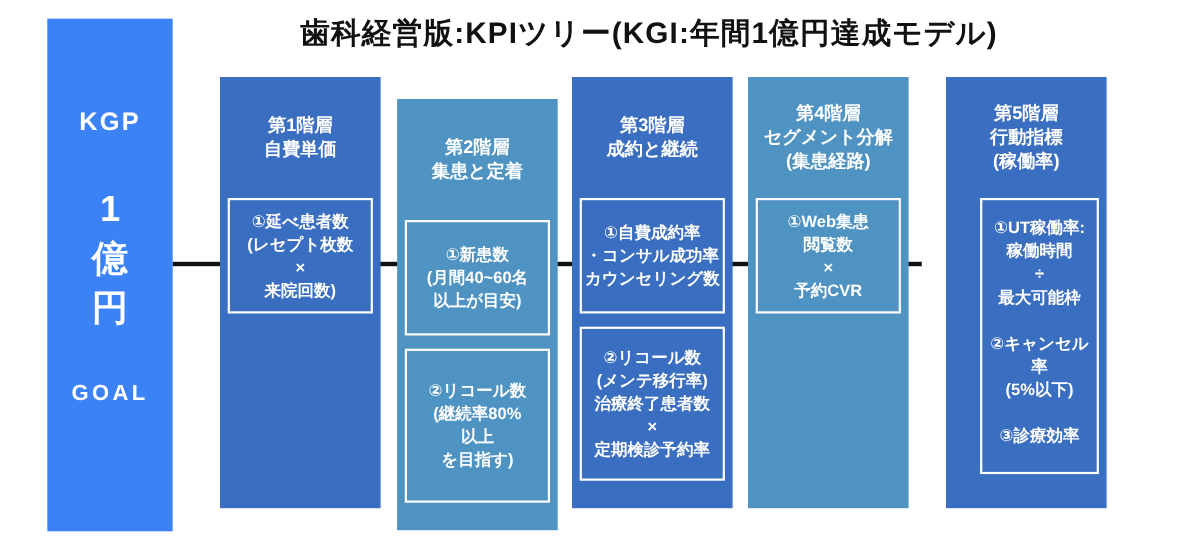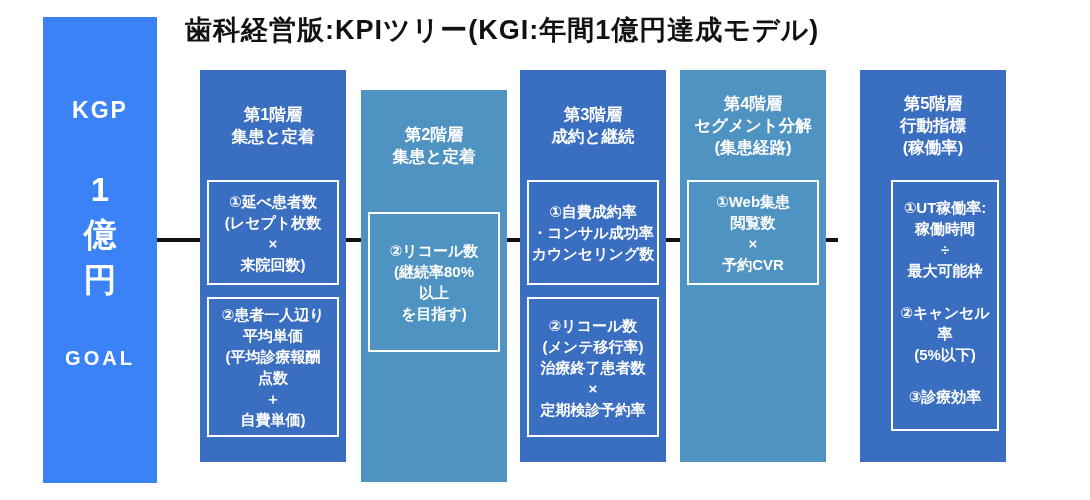--- a/index.html
+++ b/index.html
@@ -13,21 +13,21 @@
     width: 1090px;
     height: 500px;
     background: #ffffff;
     overflow: hidden;
   }
   .title {
     position: absolute;
     left: 185px;
     top: 12px;
     width: 810px;
-    text-align: left;
+    text-align: center;
     font-size: 27px;
     font-weight: 700;
     color: #111111;
     letter-spacing: 1px;
     white-space: nowrap;
   }
   
   .kgp-bar {
     position: absolute;
     left: 43px;
@@ -131,36 +131,33 @@
     <div class="kgp-amount">1
 億
 円</div>
     <div class="kgp-goal">GOAL</div>
   </div>
 
   <div class="hline"></div>
 
   <div class="col medium col-1">
     <div class="col-header">第1階層
-集患と定着</div>
+自費単価</div>
     <div class="box b1">①延べ患者数
 (レセプト枚数
 ×
 来院回数)</div>
-    <div class="box b2">②患者一人辺り
-平均単価
-(平均診療報酬
-点数
-＋
-自費単価)</div>
   </div>
 
   <div class="col light col-2">
     <div class="col-header">第2階層
 集患と定着</div>
+    <div class="box b1">①新患数
+(月間40~60名
+以上が目安)</div>
     <div class="box b2">②リコール数
 (継続率80%
 以上
 を目指す)</div>
   </div>
 
   <div class="col medium col-3">
     <div class="col-header">第3階層
 成約と継続</div>
     <div class="box b1">①自費成約率

